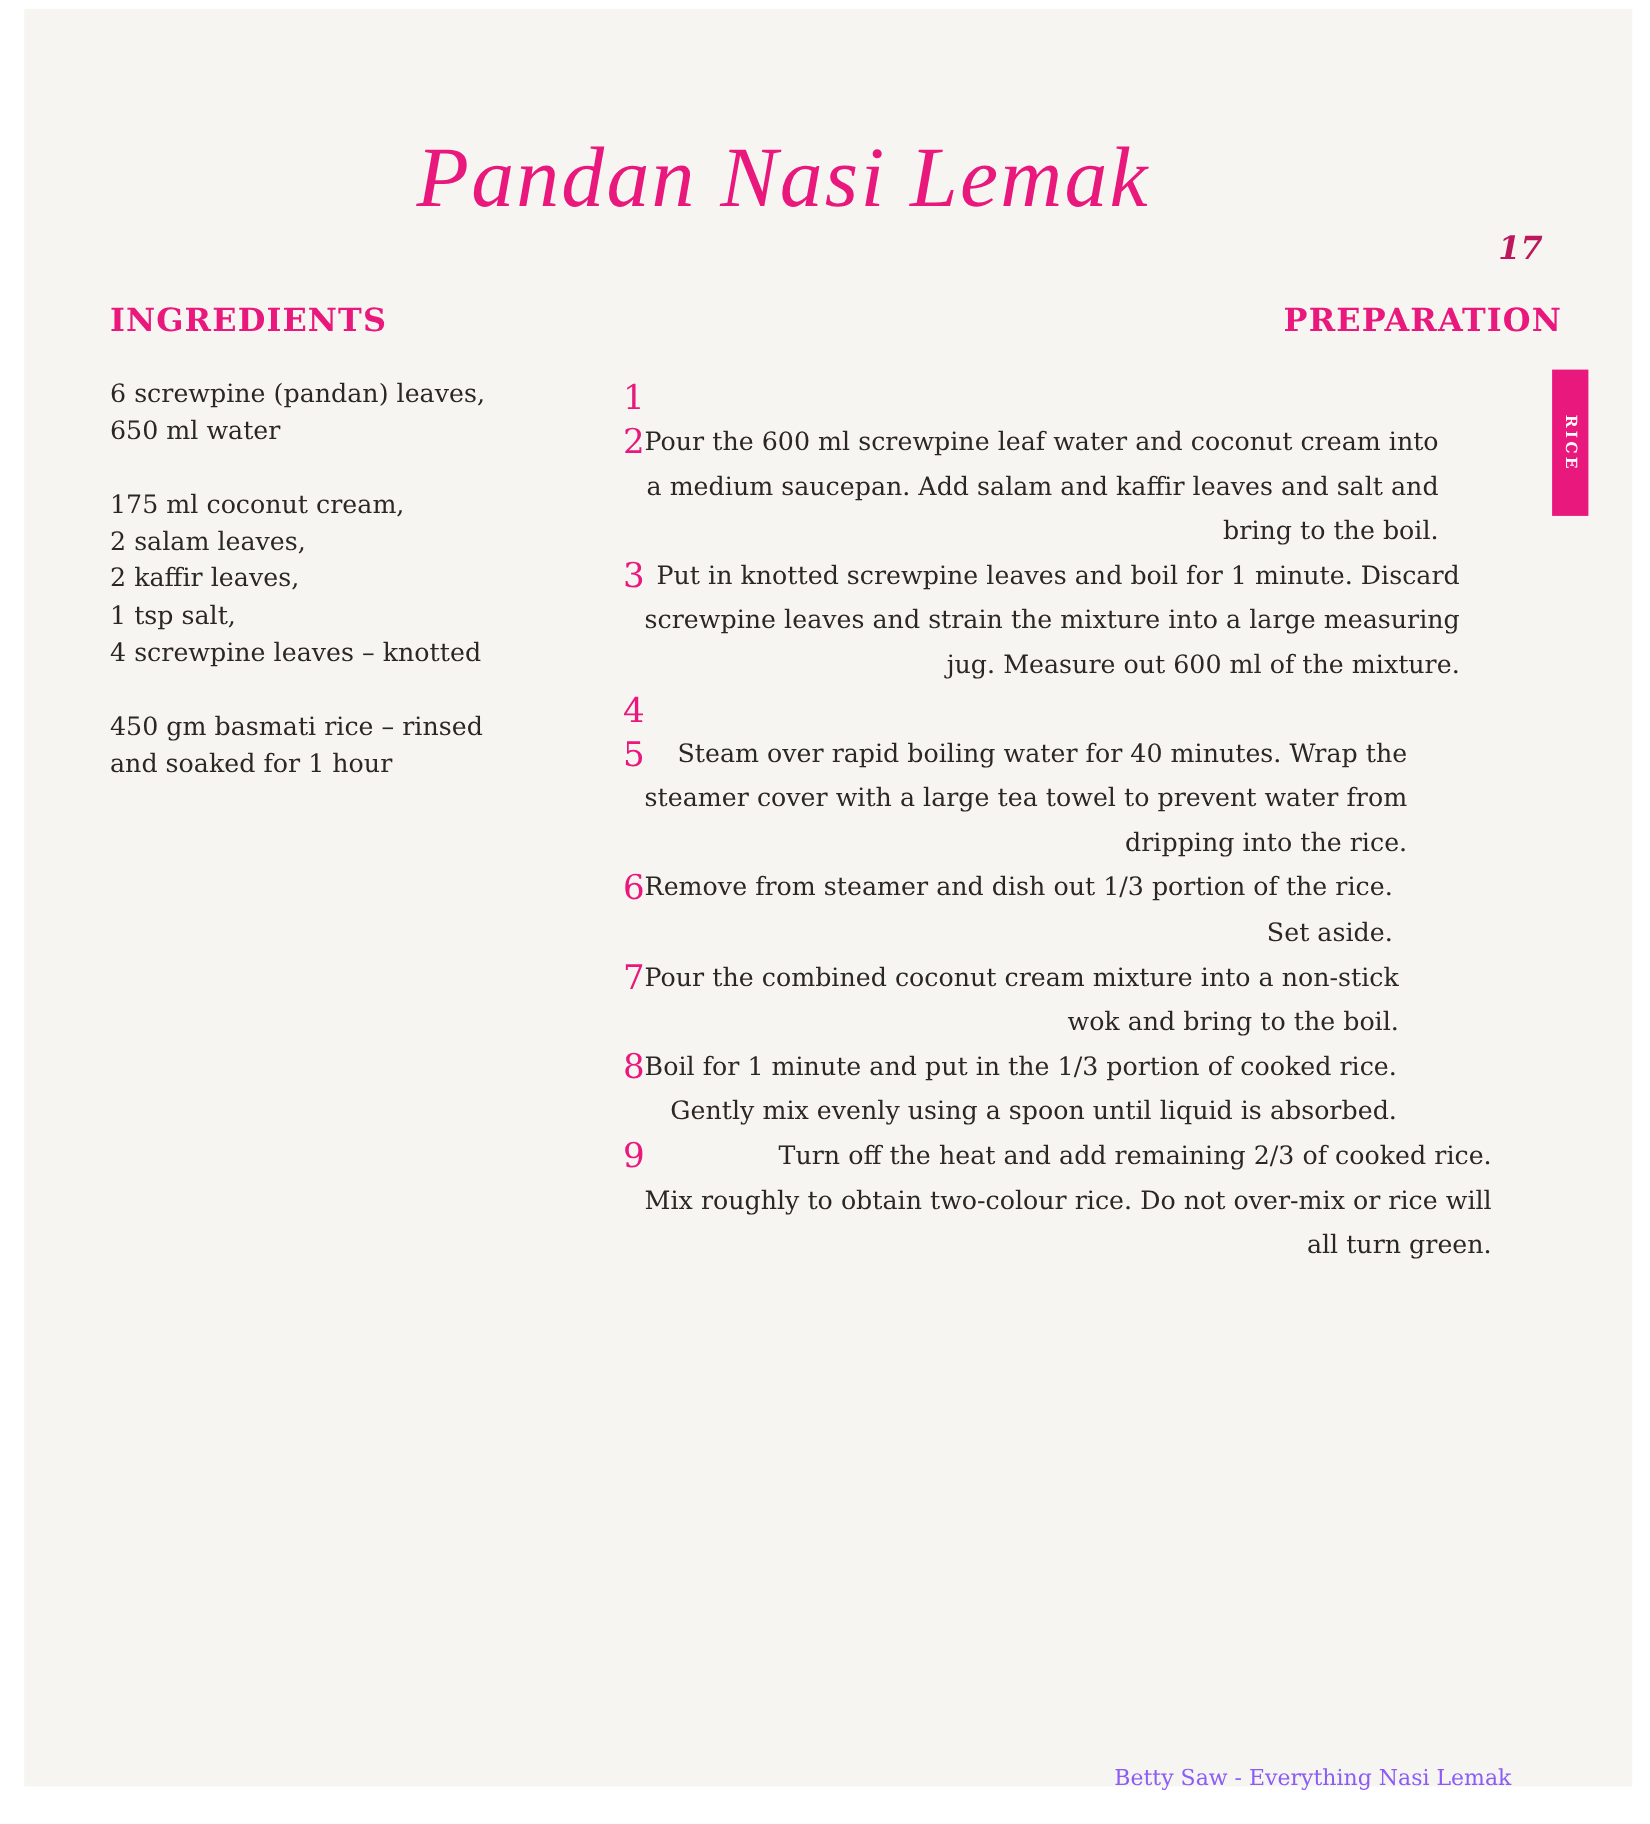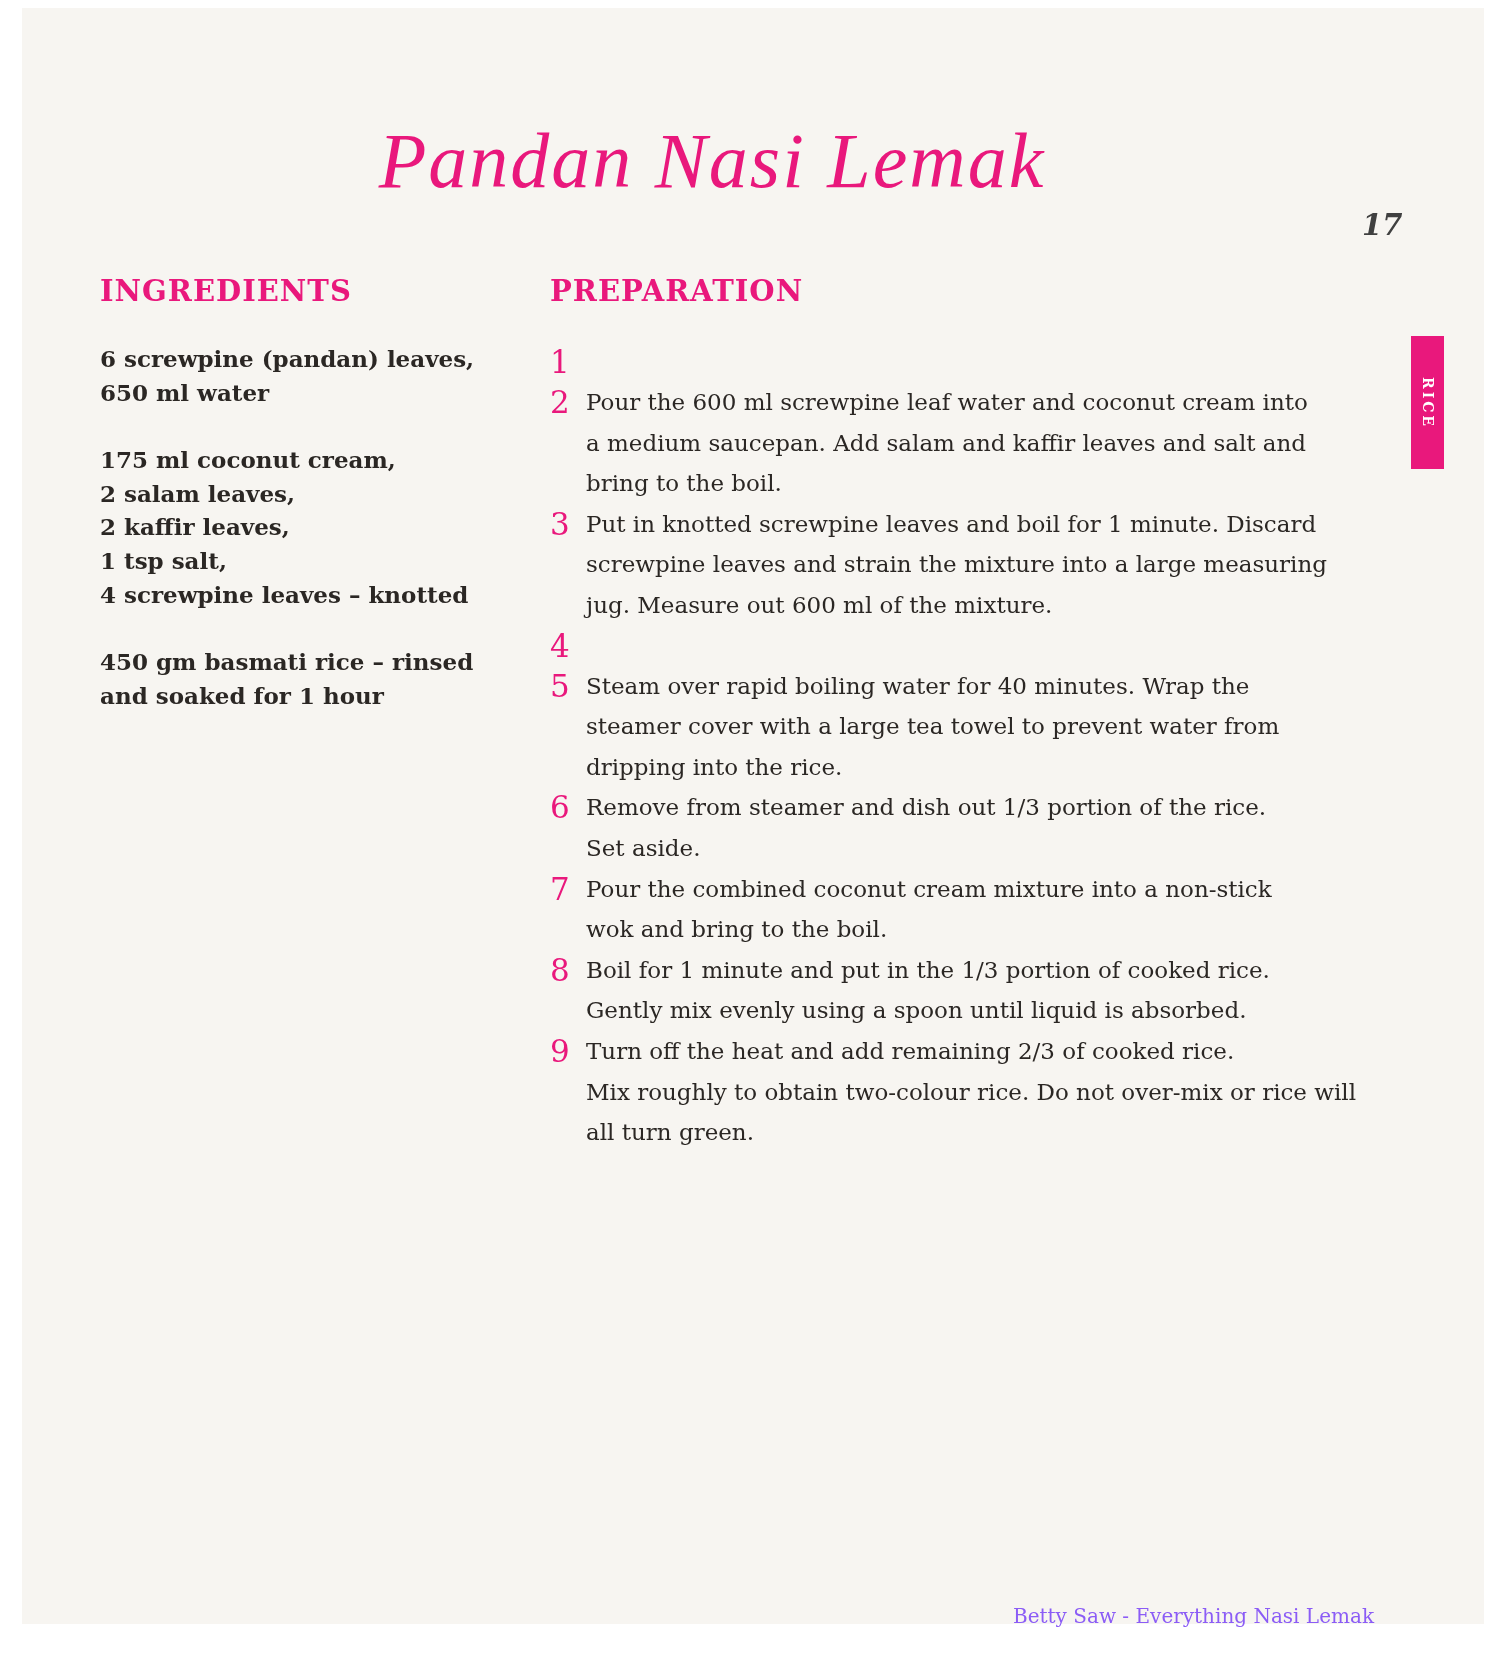--- a/index.html
+++ b/index.html
@@ -45,21 +45,21 @@
     color: var(--accent);
   }
   .page-number {
     position: absolute;
     left: 1340px;
     top: 200px;
     font-family: "DejaVu Serif", serif;
     font-style: italic;
     font-weight: bold;
     font-size: 29px;
-    color: #404040;
+    color: #be185d;
   }
   .side-tab {
     position: absolute;
     left: 1389px;
     top: 328px;
     width: 33px;
     height: 133px;
     background: var(--accent);
     display: flex;
     align-items: center;
@@ -81,32 +81,33 @@
     letter-spacing: 1px;
     color: var(--accent);
   }
   .ingredients-col {
     position: absolute;
     left: 78px;
     top: 266px;
     width: 440px;
   }
   .ingredient-group {
-    font-weight: bold;
+    font-weight: normal;
     font-size: 23px;
     line-height: 33.6px;
     white-space: pre-line;
     margin: 0 0 34px 0;
     color: var(--text);
   }
   .prep-col {
     position: absolute;
     left: 528px;
     top: 266px;
     width: 870px;
+    text-align: right;
   }
   .steps { margin-top: 30px; }
   .step { display: flex; align-items: flex-start; }
   .step-number {
     flex: none;
     width: 36px;
     font-size: 31px;
     line-height: 40px;
     color: var(--accent);
   }

